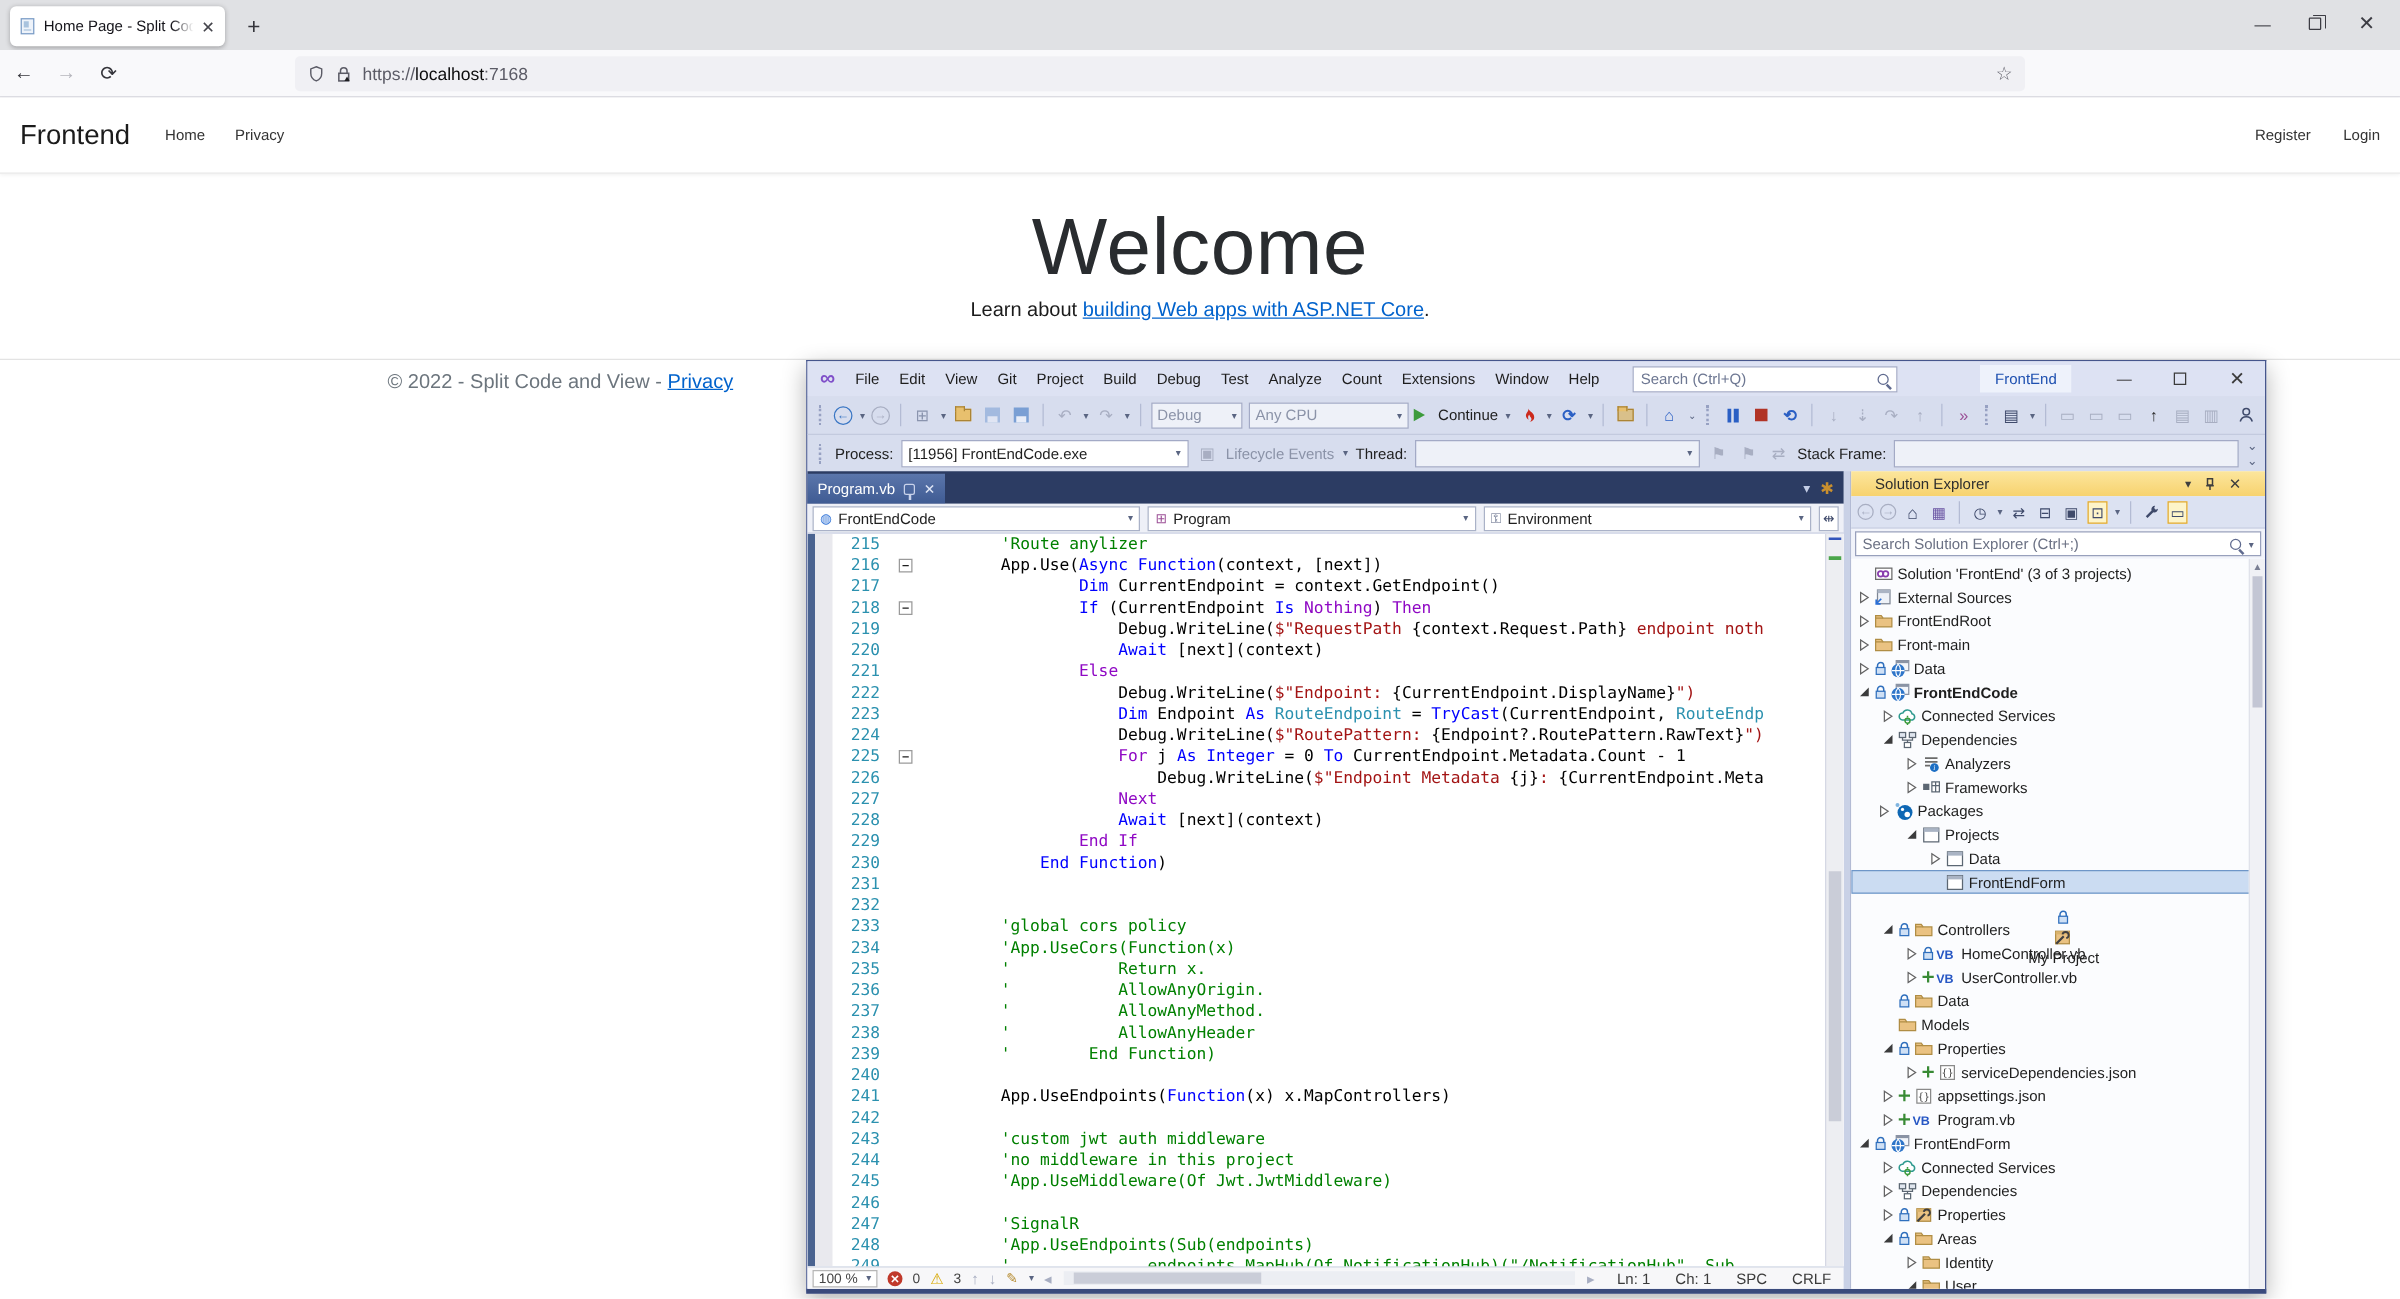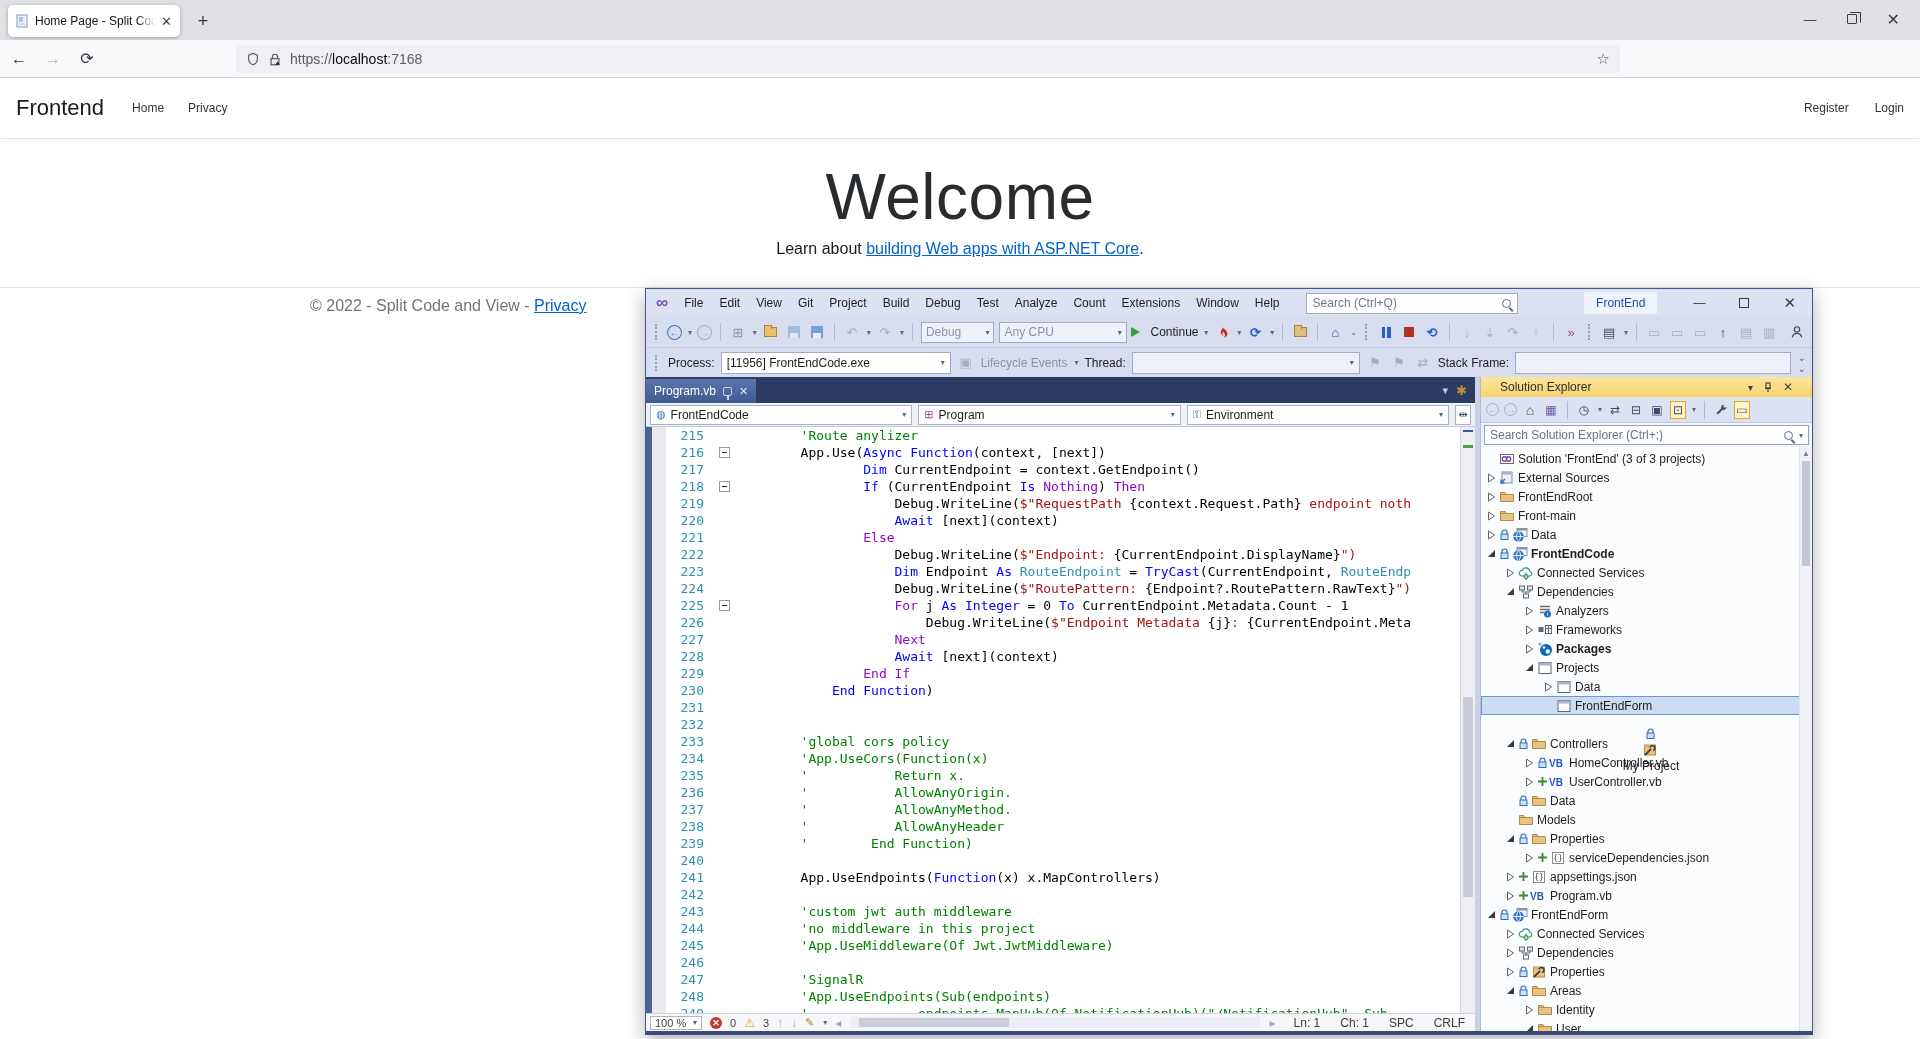--- a/index.html
+++ b/index.html
@@ -669,21 +669,21 @@
               </span>
               <span class="tico">
                 <svg width="16" height="16" viewBox="0 0 16 16">
                   <rect x="1.5" y="5" width="5" height="5" fill="#5c6773"></rect>
                   <rect x="8.5" y="3.5" width="6" height="8" fill="#fff" stroke="#5c6773"></rect>
                   <path d="M8.5 6.5h6M11.5 3.5v8" stroke="#5c6773"></path>
                 </svg>
               </span>
               <span class="tlabel">Frameworks</span>
             </div>
-            <div class="tree-row" style="padding-left: 42px; font-weight: bold;">
+            <div class="tree-row" style="padding-left: 20px;">
               <span class="exp">
                 <svg width="9" height="10" viewBox="0 0 9 10">
                   <path d="M1.5 1l6 4-6 4z" fill="#fff" stroke="#646465"></path>
                 </svg>
               </span>
               <span class="tico">
                 <svg width="16" height="16" viewBox="0 0 16 16">
                   <circle cx="9" cy="9" r="6" fill="#0e67b4"></circle>
                   <circle cx="10.8" cy="10.5" r="2.2" fill="#fff"></circle>
                   <circle cx="7" cy="6.5" r="1.3" fill="#fff"></circle>

